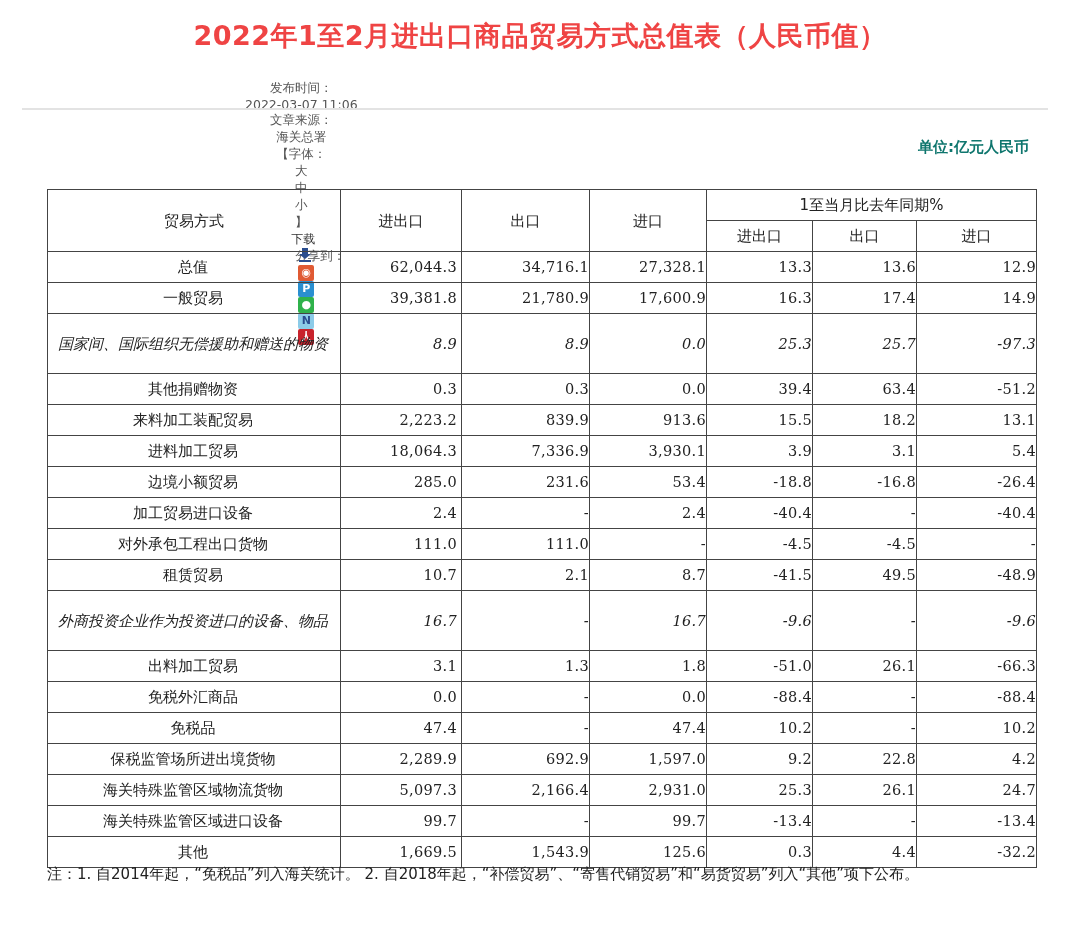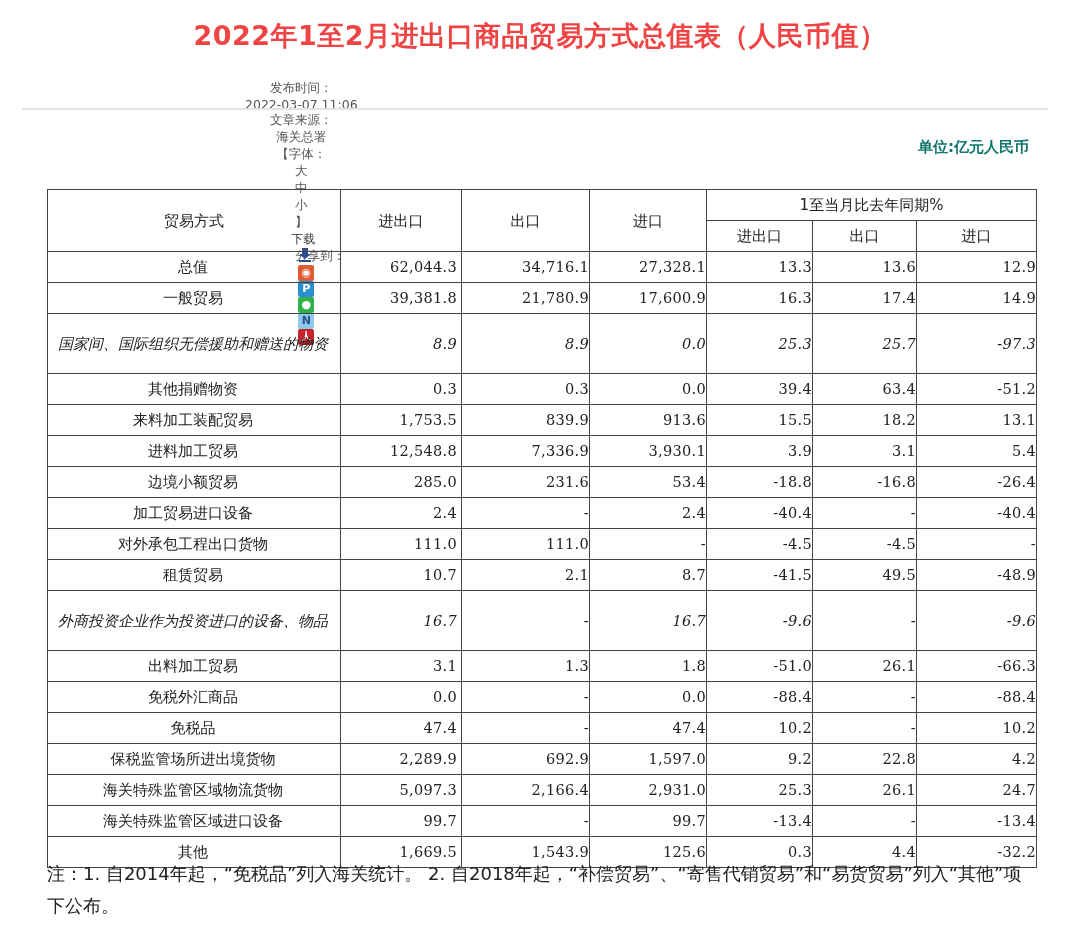--- a/index.html
+++ b/index.html
@@ -53,21 +53,21 @@
   table.data td.num {
     text-align: right; padding-right: 4px;
     font-family: "DejaVu Serif", "Liberation Serif", serif; font-size: 14.5px; letter-spacing: 0.3px;
   }
   table.data td.pct { padding-right: 0; }
   table.data tr.double td { height: 60px; font-style: italic; }
   table.data tr.double td.label { line-height: 30px; padding-top: 0; }
 
   .note {
     position: absolute; left: 47px; top: 858px; width: 990px;
-    font-family: "DejaVu Sans", sans-serif; font-size: 18px; line-height: 32px; color: #222;
+    font-family: "DejaVu Sans", sans-serif; font-size: 15px; line-height: 32px; color: #222;
   }
 </style>
 </head>
 <body>
 
 <div class="title">2022年1至2月进出口商品贸易方式总值表（人民币值）</div>
 
 <div class="meta">
   <span>发布时间：</span>
   <span>2022-03-07 11:06</span>
@@ -155,30 +155,30 @@
         <td class="label">其他捐赠物资</td>
         <td class="num">0.3</td>
         <td class="num pct">0.3</td>
         <td class="num pct">0.0</td>
         <td class="num pct">39.4</td>
         <td class="num pct">63.4</td>
         <td class="num pct">-51.2</td>
       </tr>
       <tr>
         <td class="label">来料加工装配贸易</td>
-        <td class="num">1,753.5</td>
+        <td class="num">2,223.2</td>
         <td class="num pct">839.9</td>
         <td class="num pct">913.6</td>
         <td class="num pct">15.5</td>
         <td class="num pct">18.2</td>
         <td class="num pct">13.1</td>
       </tr>
       <tr>
         <td class="label">进料加工贸易</td>
-        <td class="num">12,548.8</td>
+        <td class="num">18,064.3</td>
         <td class="num pct">7,336.9</td>
         <td class="num pct">3,930.1</td>
         <td class="num pct">3.9</td>
         <td class="num pct">3.1</td>
         <td class="num pct">5.4</td>
       </tr>
       <tr>
         <td class="label">边境小额贸易</td>
         <td class="num">285.0</td>
         <td class="num pct">231.6</td>

